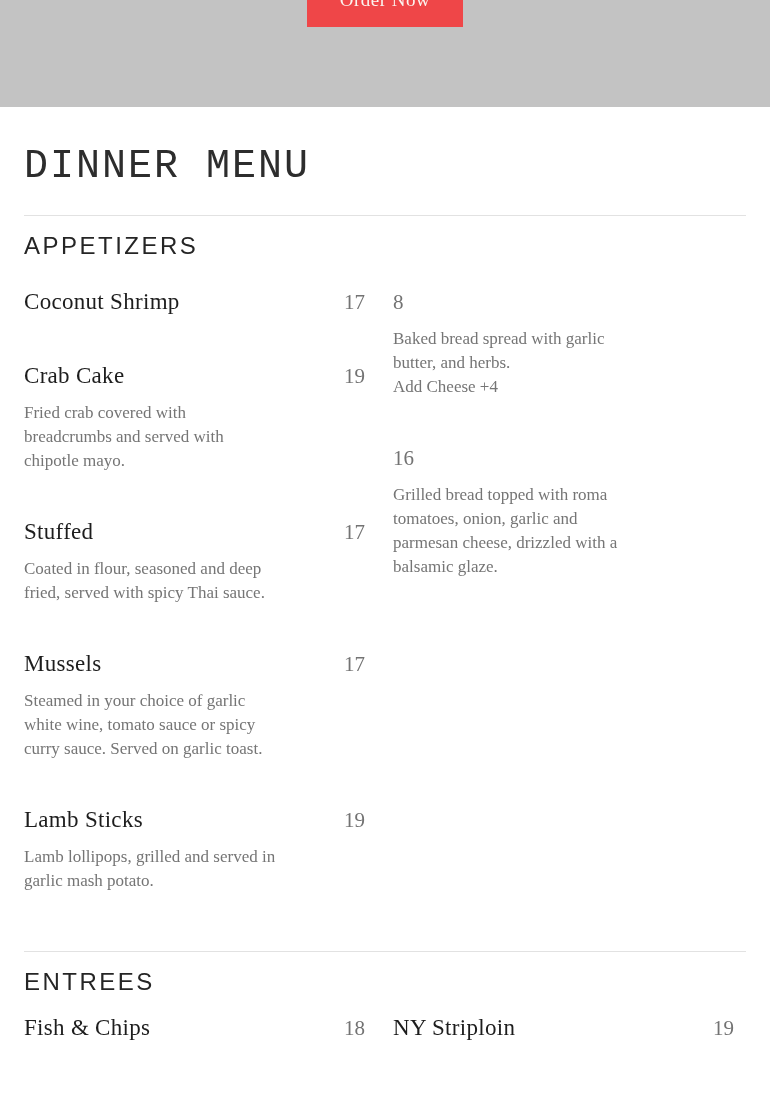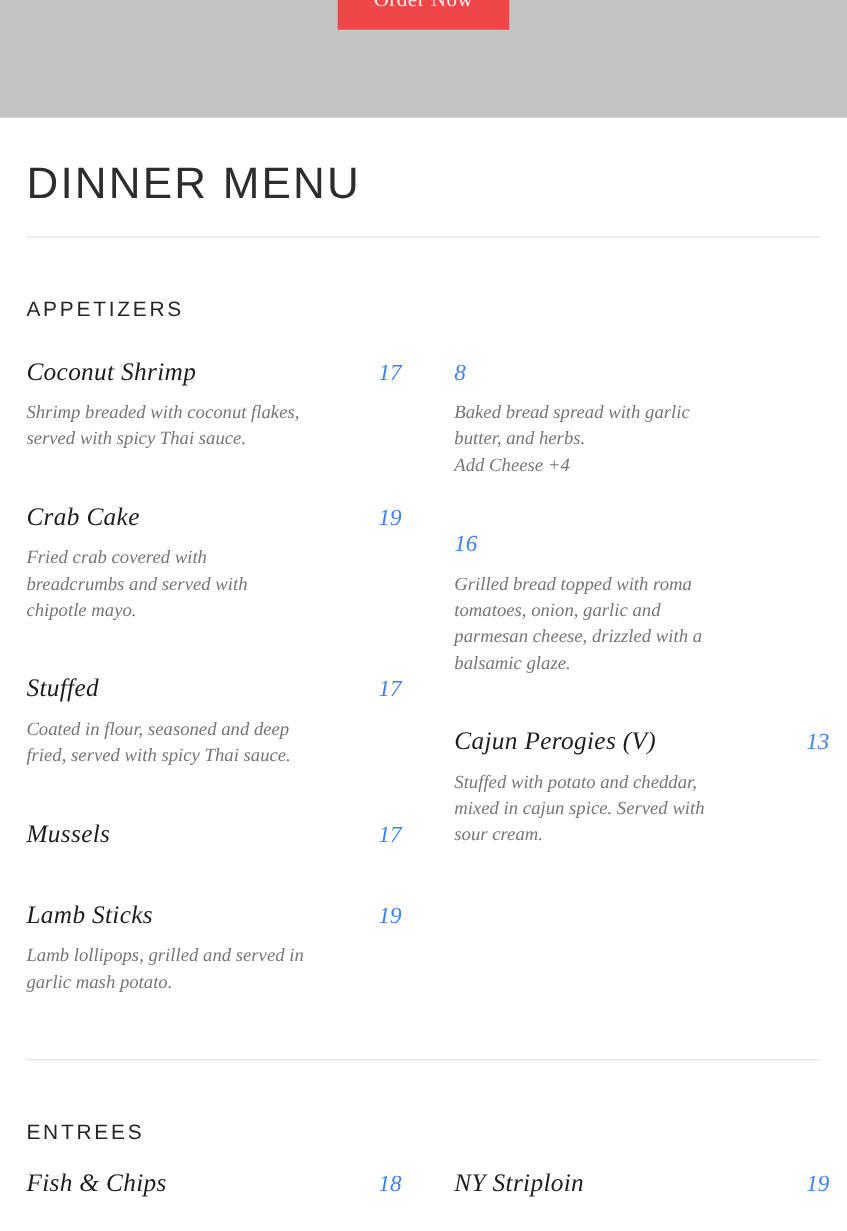--- a/index.html
+++ b/index.html
@@ -27,66 +27,65 @@
     font-size: 19px;
     letter-spacing: 0.5px;
     display: flex;
     align-items: center;
     justify-content: center;
     cursor: pointer;
   }
   .content { padding: 0 24px; }
   .page-title {
     margin-top: 36px;
-    font-family: Liberation Sans, sans-serif;
+    font-family: Liberation Mono, monospace;
     font-weight: 400;
     font-size: 40px;
     line-height: 48px;
     letter-spacing: 2px;
     color: #2d2d2d;
   }
   .divider {
     border: none;
     border-top: 1px solid #e2e2e2;
     margin-top: 24px;
   }
   .divider.post-grid { margin-top: 14px; }
   .section-heading {
-    margin-top: 53px;
+    margin-top: 17px;
     font-family: "Liberation Sans", sans-serif;
     font-weight: 400;
-    font-size: 19px;
+    font-size: 24px;
     line-height: 26px;
     letter-spacing: 2.5px;
     color: #252525;
   }
   .menu-grid {
     margin-top: 28px;
     display: grid;
     grid-template-columns: 341px 341px;
-    column-gap: 48px;
+    column-gap: 28px;
     align-items: start;
-    font-style: italic;
   }
   .menu-grid.entrees-grid { margin-top: 18px; }
   .menu-item { margin-bottom: 44px; }
   .item-head {
     display: flex;
     justify-content: space-between;
     align-items: baseline;
     line-height: 30px;
   }
   .item-title {
     font-size: 23px;
     letter-spacing: 0.3px;
     color: #1d1d1d;
   }
   .item-price {
     font-size: 21px;
-    color: #3b82f6;
+    color: #737373;
   }
   .item-desc {
     margin-top: 10px;
     font-size: 17px;
     line-height: 24px;
     color: #757575;
     white-space: pre-line;
   }
 </style>
 </head>
@@ -103,22 +102,20 @@
 
   <section>
     <h2 class="section-heading">APPETIZERS</h2>
     <div class="menu-grid">
       <div>
   <article class="menu-item">
     <div class="item-head">
       <span class="item-title">Coconut Shrimp</span>
       <span class="item-price">17</span>
     </div>
-    <p class="item-desc">Shrimp breaded with coconut flakes,
-served with spicy Thai sauce.</p>
   </article>
 
   <article class="menu-item">
     <div class="item-head">
       <span class="item-title">Crab Cake</span>
       <span class="item-price">19</span>
     </div>
     <p class="item-desc">Fried crab covered with
 breadcrumbs and served with
 chipotle mayo.</p>
@@ -131,20 +128,23 @@
     </div>
     <p class="item-desc">Coated in flour, seasoned and deep
 fried, served with spicy Thai sauce.</p>
   </article>
 
   <article class="menu-item">
     <div class="item-head">
       <span class="item-title">Mussels</span>
       <span class="item-price">17</span>
     </div>
+    <p class="item-desc">Steamed in your choice of garlic
+white wine, tomato sauce or spicy
+curry sauce. Served on garlic toast.</p>
   </article>
 
   <article class="menu-item">
     <div class="item-head">
       <span class="item-title">Lamb Sticks</span>
       <span class="item-price">19</span>
     </div>
     <p class="item-desc">Lamb lollipops, grilled and served in
 garlic mash potato.</p>
   </article>
@@ -162,29 +162,20 @@
   <article class="menu-item">
     <div class="item-head">
       <span class="item-price">16</span>
     </div>
     <p class="item-desc">Grilled bread topped with roma
 tomatoes, onion, garlic and
 parmesan cheese, drizzled with a
 balsamic glaze.</p>
   </article>
 
-  <article class="menu-item">
-    <div class="item-head">
-      <span class="item-title">Cajun Perogies (V)</span>
-      <span class="item-price">13</span>
-    </div>
-    <p class="item-desc">Stuffed with potato and cheddar,
-mixed in cajun spice. Served with
-sour cream.</p>
-  </article>
 
 </div>
     </div>
   </section>
 
   <hr class="divider post-grid">
 
   <section>
     <h2 class="section-heading">ENTREES</h2>
     <div class="menu-grid entrees-grid">

